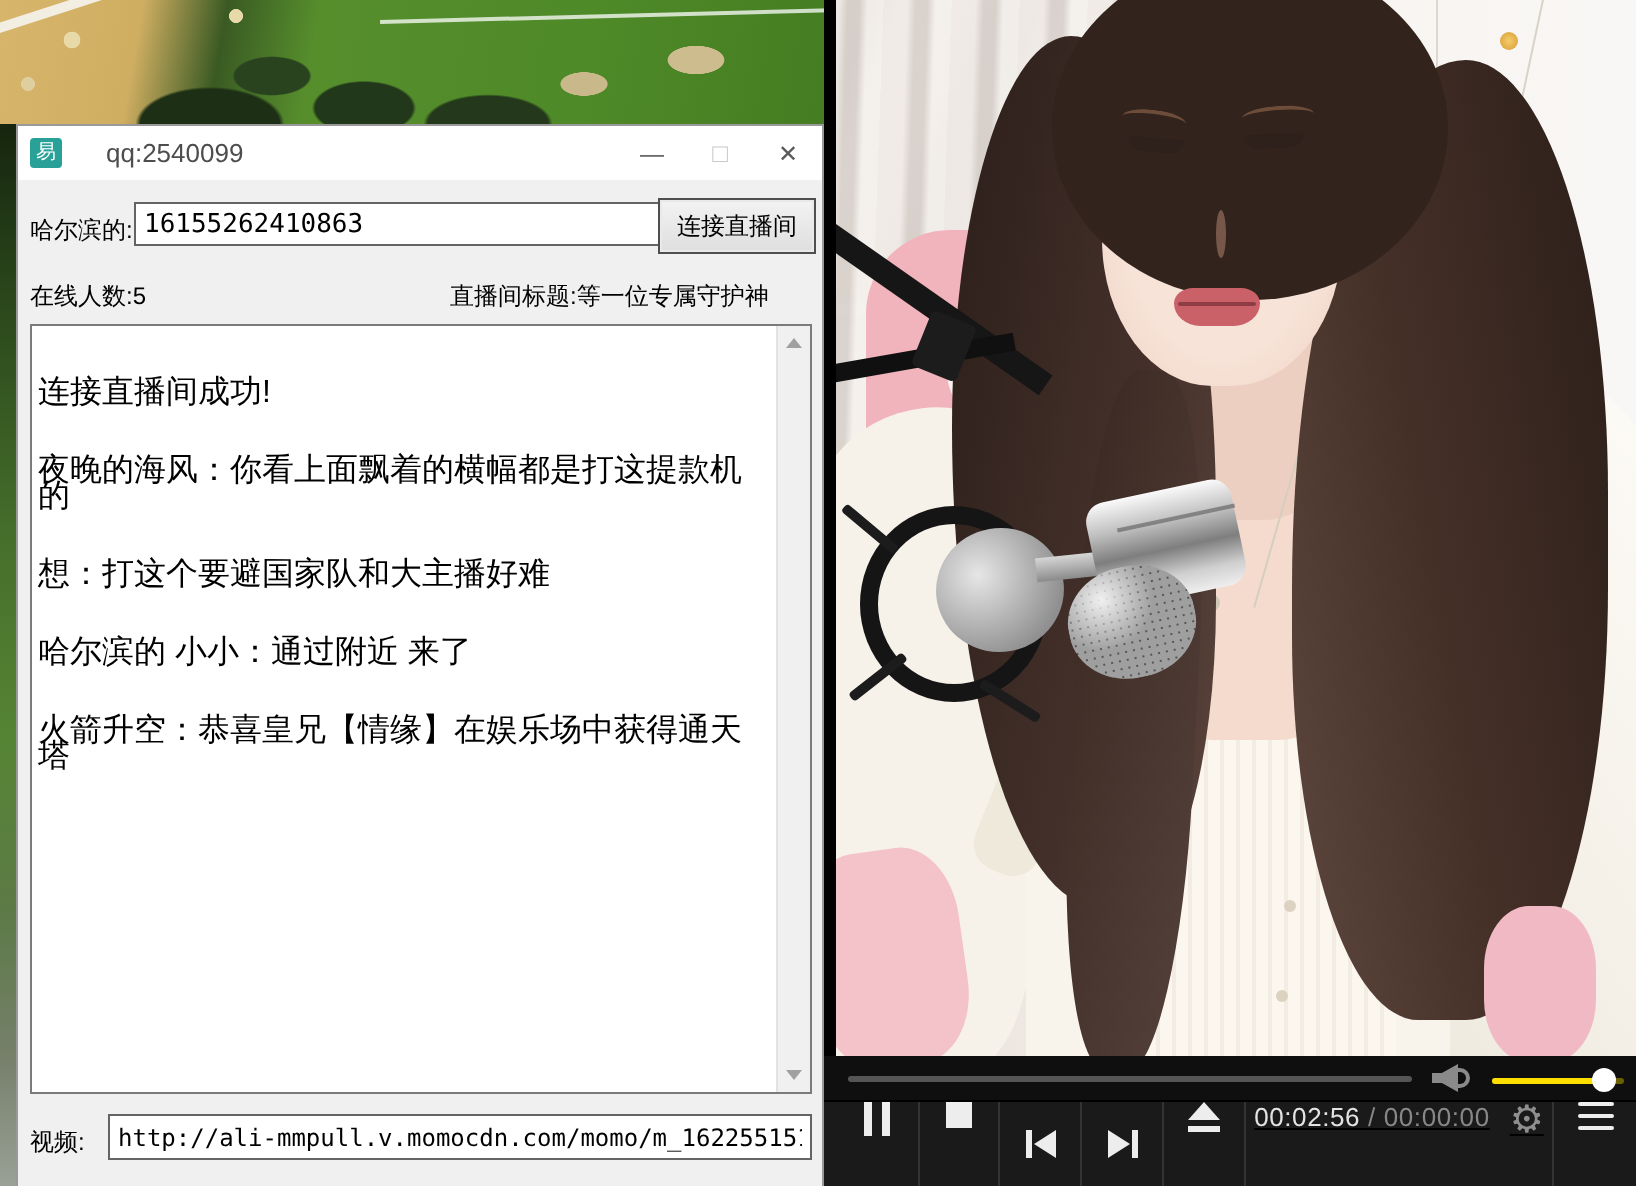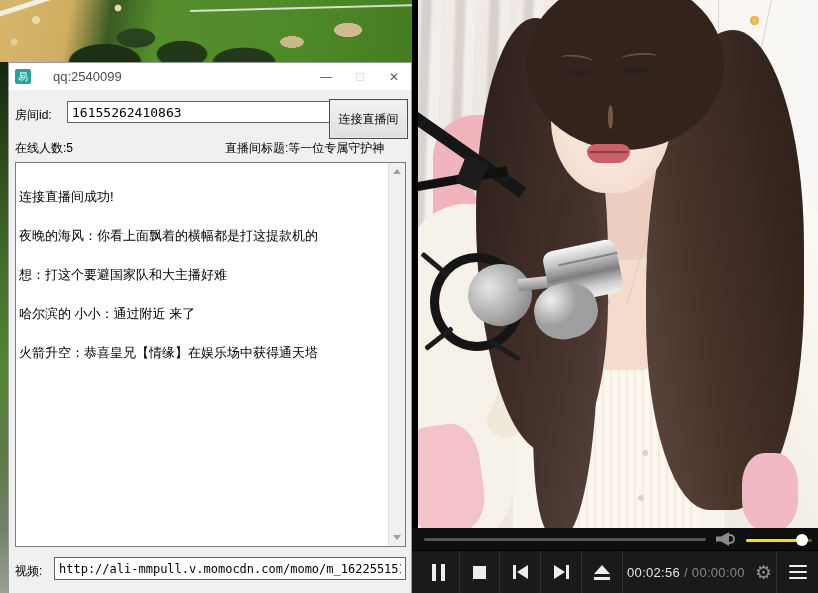--- a/index.html
+++ b/index.html
@@ -33,28 +33,28 @@
             color:#fff;font-size:10px;line-height:15px;text-align:center;flex:0 0 auto;}
   .title-text{margin-left:22px;color:#4d4d4d;font-size:13px;}
   .caption{position:absolute;right:0;top:0;height:27px;display:flex;}
   .cap-btn{width:34px;height:27px;display:flex;align-items:center;justify-content:center;
            color:#5a5a5a;font-size:12px;cursor:default;}
   .cap-btn.max{color:#c9c9c9;font-size:13px;}
 
   .lbl{position:absolute;font-size:12px;color:#000;white-space:nowrap;}
   .win-input{position:absolute;border:1px solid #646464;background:#fff;
              font-family:"DejaVu Sans Mono",monospace;font-size:13px;padding:1px 4px;color:#000;}
-  .btn-connect{position:absolute;left:320px;top:36px;width:79px;height:40px;
+  .btn-connect{position:absolute;left:320px;top:36px;width:79px;height:28px;
                background:linear-gradient(#f3f3f3,#dedede);border:1px solid #4f4f4f;
                box-shadow:inset 0 0 0 1px #e9e9e9;font-size:12px;color:#000;
                font-family:"Liberation Sans",sans-serif;}
 
   .logbox{position:absolute;left:6px;top:99px;width:391px;height:385px;background:#fff;
           border:1px solid #7b7b7b;overflow:hidden;}
-  .log-lines{padding:1px 3px;font-size:13px;line-height:13px;white-space:pre-wrap;
+  .log-lines{padding:1px 3px;font-size:16px;line-height:13px;white-space:pre-wrap;
              width:calc(100% - 17px);}
   .log-line{margin:0;}
   .sbar{position:absolute;right:0;top:0;bottom:0;width:17px;background:#f0f0f0;border-left:1px solid #e2e2e2;}
   .sb-arrow{position:absolute;left:4px;width:0;height:0;border-left:4px solid transparent;border-right:4px solid transparent;}
   .sb-up{top:6px;border-bottom:5px solid #a0a0a0;}
   .sb-down{bottom:6px;border-top:5px solid #a0a0a0;}
 
   
   .player{position:absolute;left:412px;top:0;width:406px;height:593px;background:#000;}
   .video{position:absolute;left:6px;top:0;width:400px;height:528px;overflow:hidden;
@@ -139,21 +139,21 @@
   .speaker .sp-body{position:absolute;left:0;top:0;width:13px;height:14px;background:#8a8a8a;
         clip-path:polygon(0 32%,38% 32%,100% 0,100% 100%,38% 68%,0 68%);}
   .speaker .sp-wave{position:absolute;left:13px;top:2px;width:6px;height:10px;
         border:2px solid #8a8a8a;border-left:none;border-radius:0 7px 7px 0;}
   .vol-track{position:absolute;left:334px;top:11px;width:66px;height:3px;background:#6b6000;border-radius:2px;}
   .vol-fill{position:absolute;left:334px;top:11px;width:56px;height:3px;background:#ffdf00;border-radius:2px;}
   .vol-knob{position:absolute;left:384px;top:6px;width:12px;height:12px;border-radius:50%;background:#fff;}
 
   .btn-row{position:relative;height:43px;background:#1a1a1a;border-top:1px solid #000;
            display:flex;padding-left:6px;}
-  .cell{height:100%;display:flex;align-items:center;justify-content:center;border-right:1px solid #333;}
+  .cell{height:100%;display:flex;justify-content:center;border-right:1px solid #333;text-decoration:underline;}
   .c1{width:42px;}.c2{width:40px;}.c3{width:41px;}.c4{width:41px;}.c5{width:41px;}
   .c-time{flex:1;border-right:none;gap:10px;}
   .c-menu{width:42px;border-right:none;border-left:1px solid #333;}
   .i-pause{display:flex;gap:5px;}
   .i-pause span{width:4px;height:17px;background:#ededed;}
   .i-stop{width:13px;height:13px;background:#ededed;}
   .tri-l{width:0;height:0;border-top:7px solid transparent;border-bottom:7px solid transparent;border-right:11px solid #ededed;}
   .tri-r{width:0;height:0;border-top:7px solid transparent;border-bottom:7px solid transparent;border-left:11px solid #ededed;}
   .vbar{width:3px;height:14px;background:#ededed;}
   .i-prev,.i-next{display:flex;align-items:center;gap:1px;}
@@ -182,21 +182,21 @@
     <div class="titlebar">
       <div class="app-icon">易</div>
       <div class="title-text">qq:2540099</div>
       <div class="caption">
         <div class="cap-btn">—</div>
         <div class="cap-btn max">□</div>
         <div class="cap-btn">✕</div>
       </div>
     </div>
 
-    <div class="lbl" style="left:6px;top:44px;">房间id:</div>
+    <div class="lbl" style="left:6px;top:44px;">哈尔滨的:</div>
     <input class="win-input" style="left: 58px; top: 38px; width: 279px; height: 22px;" value="16155262410863">
     <button class="btn-connect">连接直播间</button>
 
     <div class="lbl" style="left:6px;top:77px;">在线人数:5</div>
     <div class="lbl" style="left:168px;top:77px;margin-left:48px;">直播间标题:等一位专属守护神</div>
 
     <div class="logbox">
       <div class="log-lines">
         <p class="log-line">连接直播间成功!</p>
         <p class="log-line">夜晚的海风：你看上面飘着的横幅都是打这提款机的</p>

